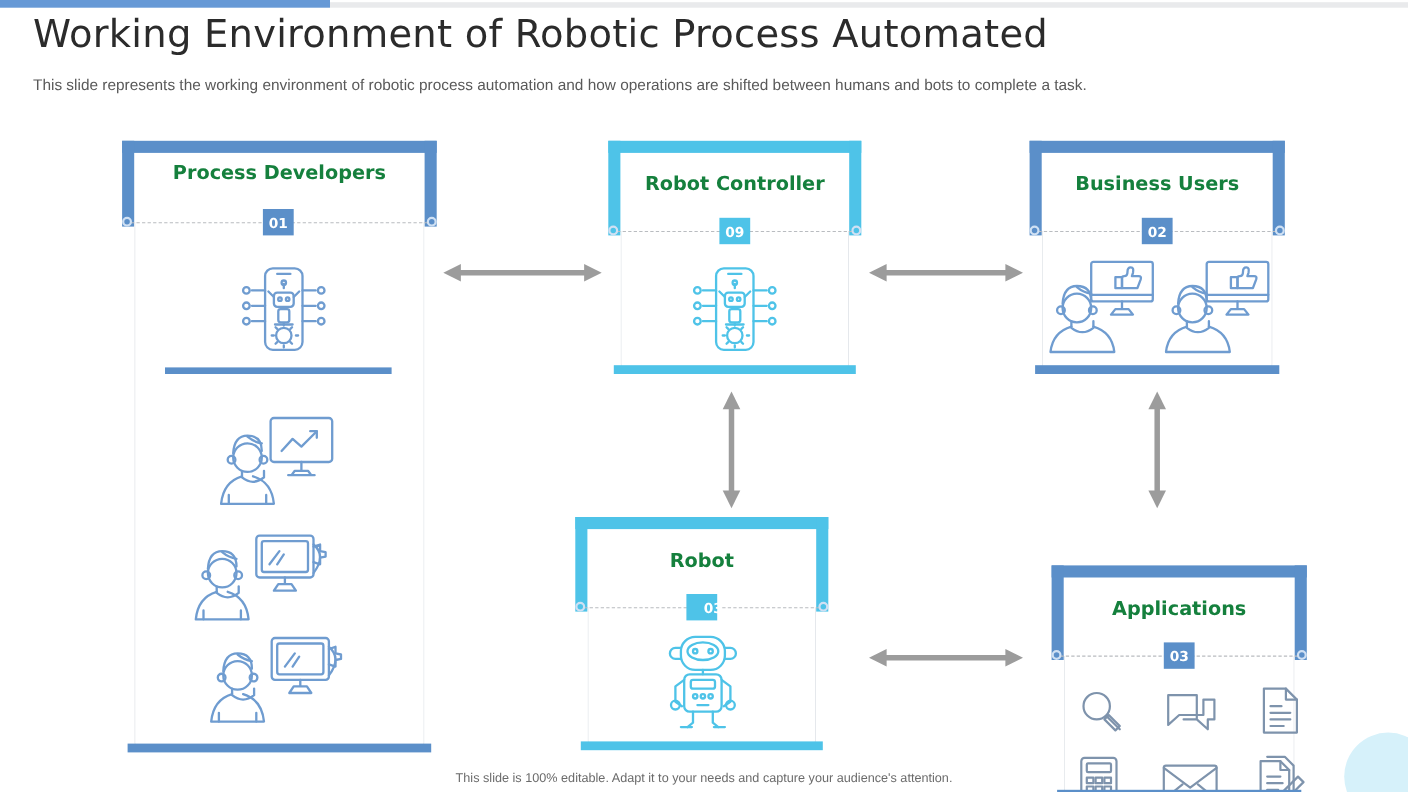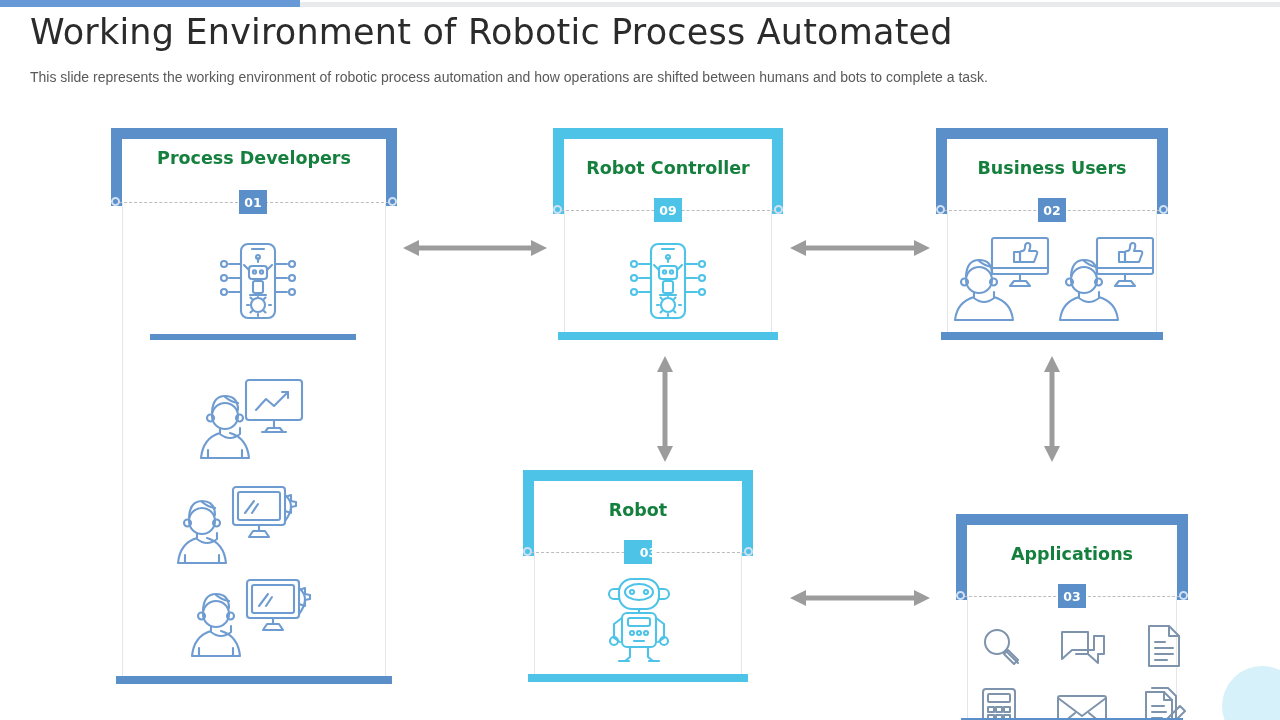--- a/index.html
+++ b/index.html
@@ -414,15 +414,16 @@
   </div>
 
   <div class="arrow" style="left:790px; top:588px;">
     <svg width="140" height="20" viewBox="0 0 140 20">
       <path class="arr-line" d="M14 10 h112"></path>
       <path class="arr-head" d="M0 10 l16 -8 v16 z"></path>
       <path class="arr-head" d="M140 10 l-16 -8 v16 z"></path>
     </svg>
   </div>
 
+  <div class="footer">This slide is 100% editable. Adapt it to your needs and capture your audience's attention.</div>
   <div class="corner-circle"></div>
 
 </div>
 
 </body></html>

